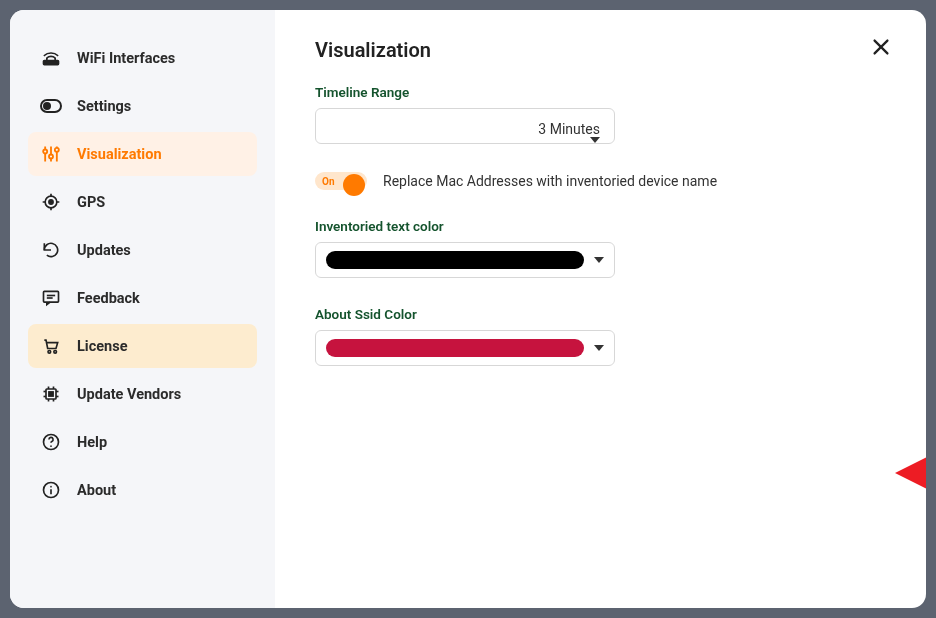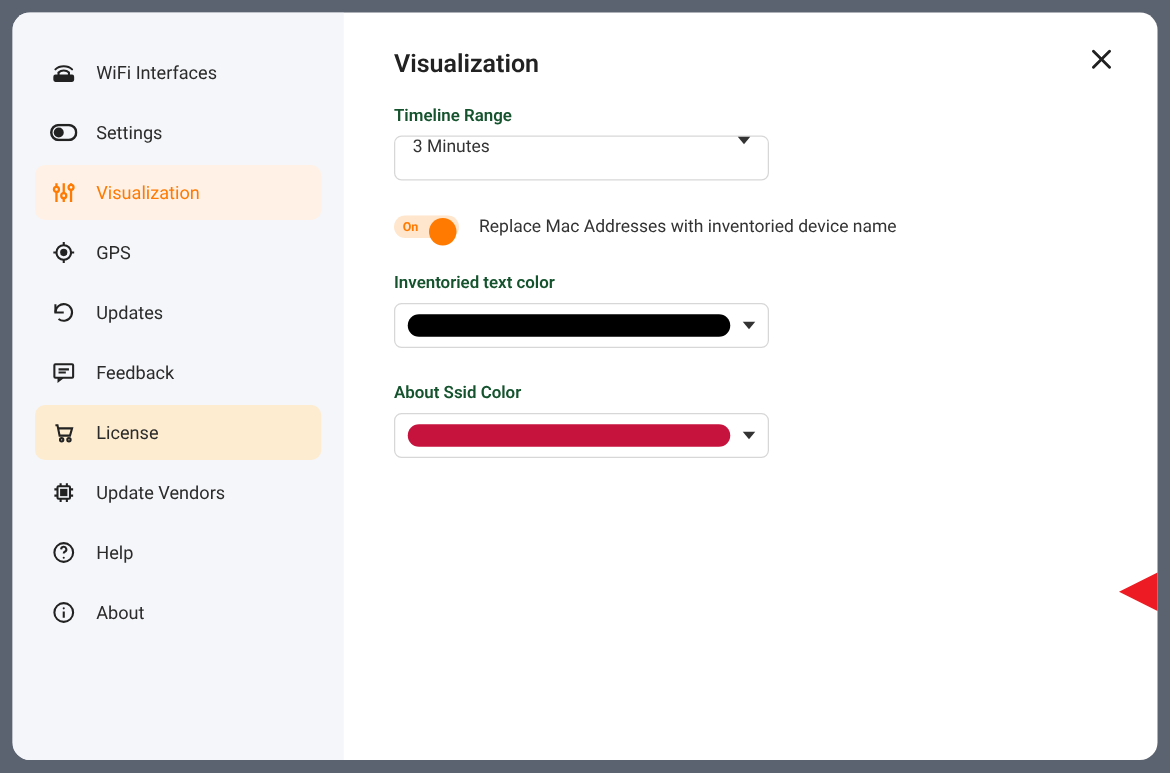--- a/index.html
+++ b/index.html
@@ -7,39 +7,39 @@
   .window {
     width: 916px; height: 598px; background: #fff; border-radius: 14px; overflow: hidden;
     display: flex; position: relative;
   }
   .sidebar {
     width: 265px; height: 100%; background: #f5f6f9; padding: 26px 18px;
     display: flex; flex-direction: column; gap: 4px;
   }
   .nav-item {
     display: flex; align-items: center; gap: 15px; height: 44px; padding: 0 12px;
-    border-radius: 8px; cursor: pointer; color: #2b2b2b; font-size: 14.5px; font-weight: 400;
+    border-radius: 8px; cursor: pointer; color: #2b2b2b; font-size: 14.5px; font-weight: 700;
   }
   .nav-item.active { background: #fff1e6; color: #ff7a00; }
   .nav-item.highlight { background: #fdeccf; color: #2b2b2b; }
   .nav-item .icon { width: 22px; height: 22px; display:flex; align-items:center; justify-content:center; flex:none; }
   .nav-item.active .icon svg { stroke: #ff7a00; fill: #ff7a00; }
   .content {
     flex: 1; padding: 28px 40px; position: relative; overflow-y:auto;
   }
   .page-title { font-size: 20px; font-weight: 600; color: #222; margin-bottom: 22px; }
   .close-btn {
     position: absolute; top: 26px; right: 30px; width: 26px; height: 26px;
     cursor: pointer; color: #222;
   }
   .section-label { font-size: 13.5px; font-weight: 600; color: #14532d; margin-bottom: 8px; margin-top:4px; }
   .select-box {
     width: 300px; height: 36px; border: 1px solid #d7d7d7; border-radius: 6px;
-    display: flex; align-items: flex-start; justify-content: space-between; padding: 0 14px;
-    font-size: 14px; color: #333; cursor: pointer; background:#fff;
+    display: flex; align-items: flex-end; justify-content: space-between; padding: 12px 14px;
+    font-size: 14px; color: #333; cursor: pointer; background:#fff;flex-direction:column;
   }
   .caret-down {
     width: 0; height: 0; border-left: 5px solid transparent; border-right: 5px solid transparent;
     border-top: 6px solid #333;
   }
   .group { margin-bottom: 28px; }
   .slider-wrap { width: 290px; padding-top:6px; }
   .slider-track {
     height: 8px; background: #ffd9a8; border-radius: 4px; position: relative; margin: 4px 6px 0 6px;
   }

